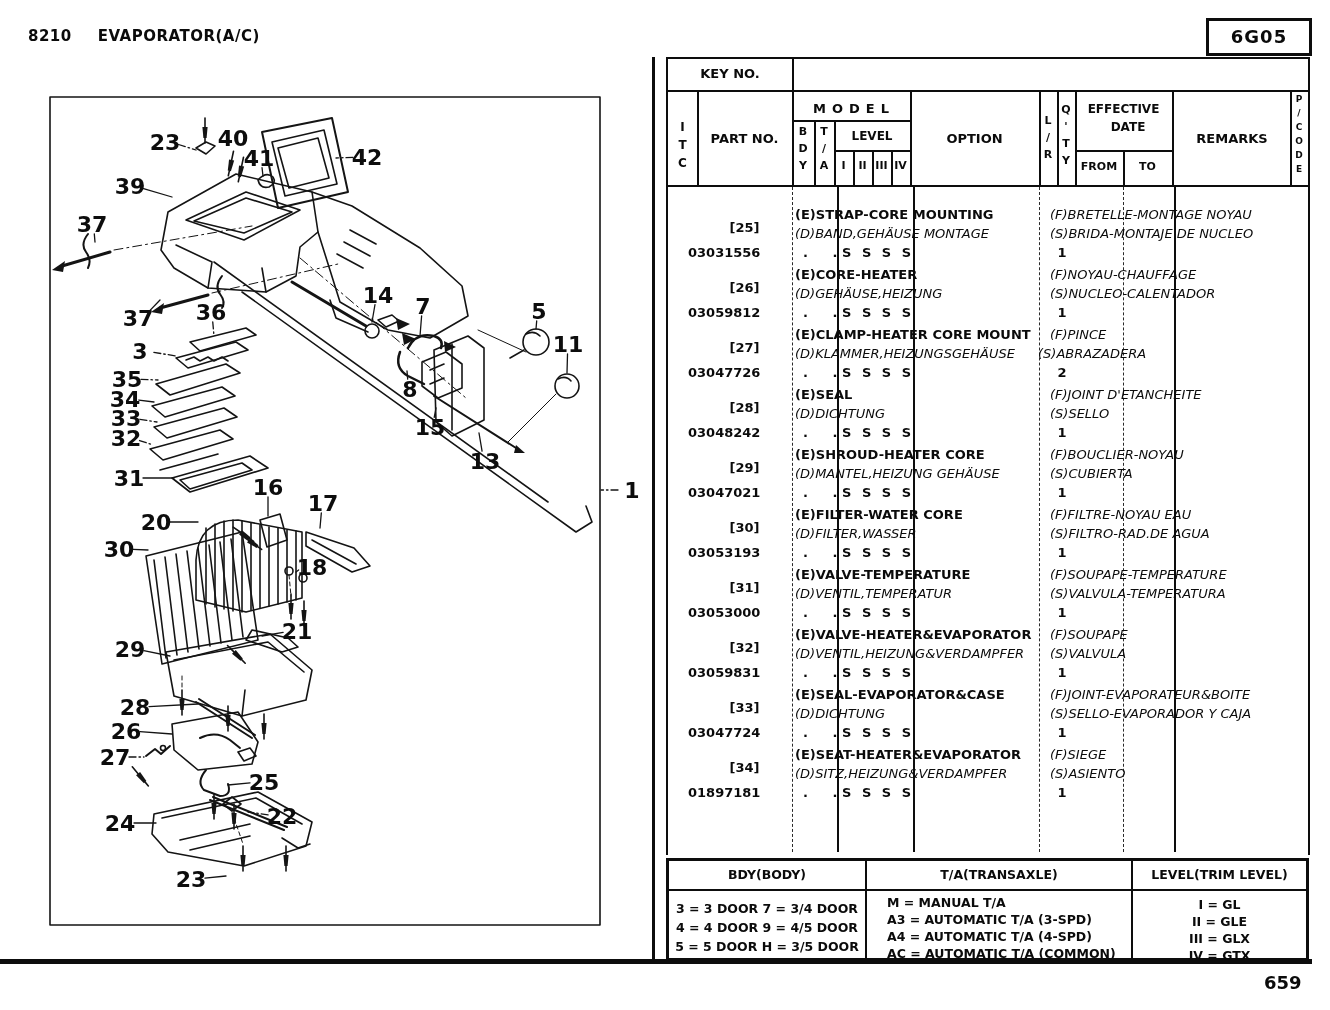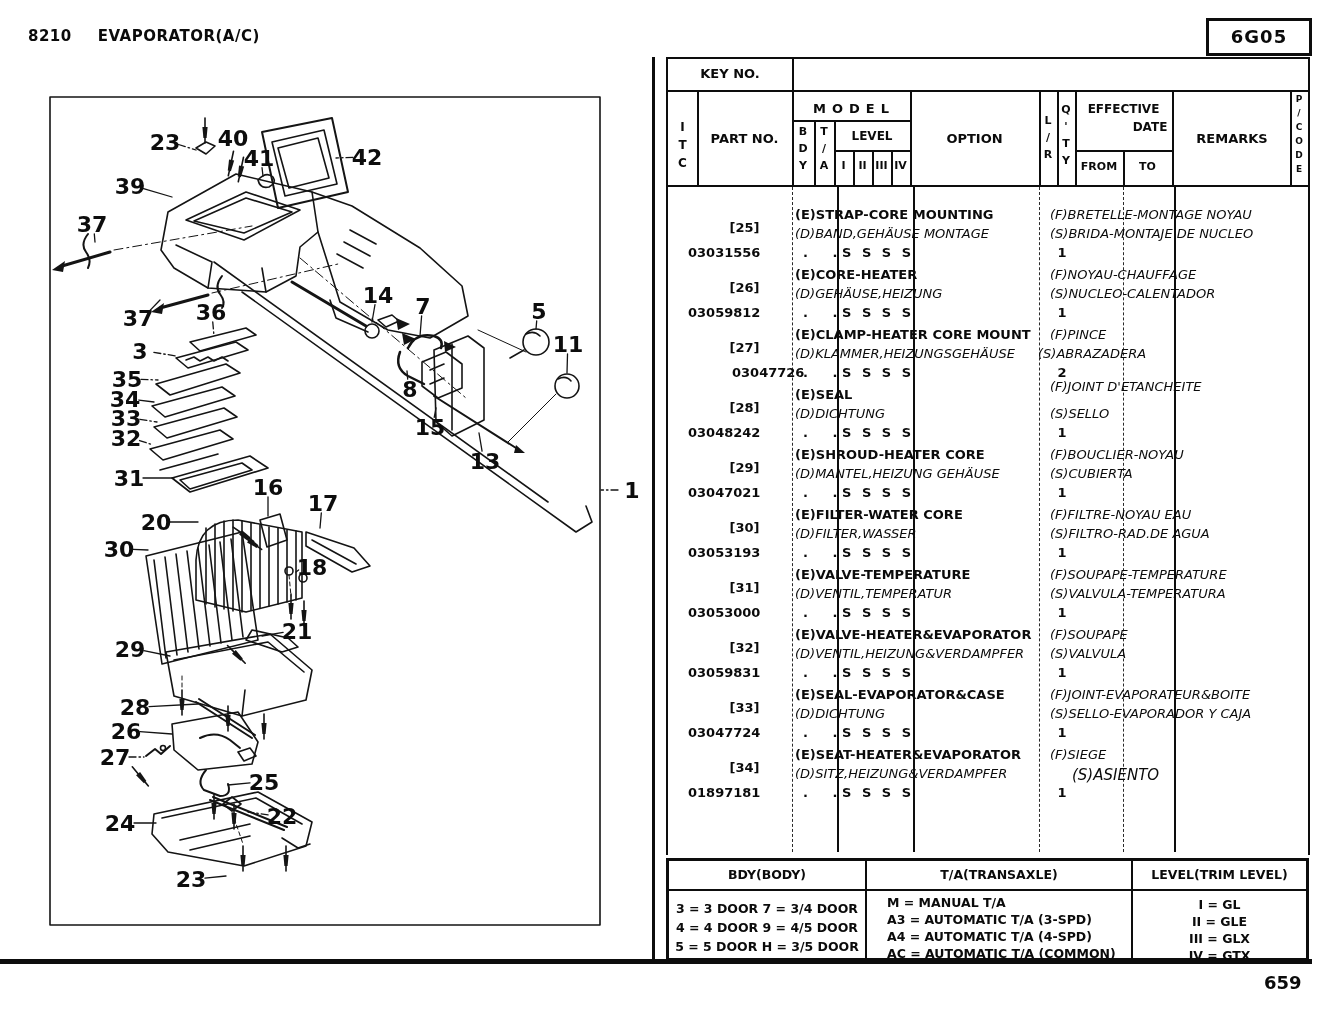--- a/index.html
+++ b/index.html
@@ -319,21 +319,21 @@
       <div>/</div>
       <div>R</div>
     </div>
   <div class="stack" style="left:389px;top:45px;width:18px;font-size:11px">
       <div>Q</div>
       <div>'</div>
       <div>T</div>
       <div>Y</div>
     </div>
   <div class="cell b ctr" style="left:407px;top:43px;width:97px;font-size:12px">EFFECTIVE</div>
-  <div class="cell b ctr" style="left:425px;top:61px;width:114px;font-size:12px">DATE</div>
+  <div class="cell b ctr" style="left:403px;top:61px;width:114px;font-size:12px">DATE</div>
   <div class="cell b ctr" style="left:407px;top:101px;width:48px;font-size:11px">FROM</div>
   <div class="cell b ctr" style="left:455px;top:101px;width:49px;font-size:11px">TO</div>
   <div class="cell b ctr" style="left:506px;top:72px;width:116px">REMARKS</div>
   <div class="stack" style="left:622px;top:36px;width:18px;font-size:9px;line-height:.9">
       <div>P</div>
       <div>/</div>
       <div>C</div>
       <div>O</div>
       <div>D</div>
       <div>E</div>
@@ -352,35 +352,35 @@
       <div class="cell b" style="left: 29px; top: 221px; width: 95px; text-align: center;">[26]</div>
       <div class="cell b" style="left: 20px; top: 246px;">03059812</div>
       <div class="cell b" style="left: 127px; top: 208px; font-size: 13px;">(E)CORE-HEATER</div>
       <div class="cell it" style="left: 127px; top: 227px; font-size: 13px;">(D)GEHÄUSE,HEIZUNG</div>
       <div class="cell b" style="left: 135px; top: 246px; letter-spacing: 10px;">. .</div>
       <div class="cell b" style="left: 174px; top: 246px; letter-spacing: 3px;">S S S S</div>
       <div class="cell it" style="left: 382px; top: 208px; font-size: 13px;">(F)NOYAU-CHAUFFAGE</div>
       <div class="cell it" style="left: 382px; top: 227px; font-size: 13px;">(S)NUCLEO-CALENTADOR</div>
       <div class="cell b" style="left: 384px; top: 246px; width: 20px; text-align: center;">1</div>
       <div class="cell b" style="left: 29px; top: 281px; width: 95px; text-align: center;">[27]</div>
-      <div class="cell b" style="left: 20px; top: 306px; margin-left: 44px;">03047726</div>
+      <div class="cell b" style="left: 20px; top: 306px;">03047726</div>
       <div class="cell b" style="left: 127px; top: 268px; font-size: 13px; text-align: right;">(E)CLAMP-HEATER CORE MOUNT</div>
       <div class="cell it" style="left: 127px; top: 287px; font-size: 13px;">(D)KLAMMER,HEIZUNGSGEHÄUSE</div>
       <div class="cell b" style="left: 135px; top: 306px; letter-spacing: 10px;">. .</div>
       <div class="cell b" style="left: 174px; top: 306px; letter-spacing: 3px;">S S S S</div>
       <div class="cell it" style="left: 382px; top: 268px; font-size: 13px;">(F)PINCE</div>
       <div class="cell it" style="left: 370px; top: 287px; font-size: 13px;">(S)ABRAZADERA</div>
       <div class="cell b" style="left: 384px; top: 306px; width: 20px; text-align: center;">2</div>
       <div class="cell b" style="left: 29px; top: 341px; width: 95px; text-align: center;">[28]</div>
       <div class="cell b" style="left: 20px; top: 366px;">03048242</div>
       <div class="cell b" style="left: 127px; top: 328px; font-size: 13px;">(E)SEAL</div>
       <div class="cell it" style="left: 127px; top: 347px; font-size: 13px;">(D)DICHTUNG</div>
       <div class="cell b" style="left: 135px; top: 366px; letter-spacing: 10px;">. .</div>
       <div class="cell b" style="left: 174px; top: 366px; letter-spacing: 3px;">S S S S</div>
-      <div class="cell it" style="left: 382px; top: 320px; font-size: 13px; text-align: right;">(F)JOINT D'ETANCHEITE</div>
+      <div class="cell it" style="left: 382px; top: 328px; font-size: 13px; text-align: right;">(F)JOINT D'ETANCHEITE</div>
       <div class="cell it" style="left: 382px; top: 347px; font-size: 13px;">(S)SELLO</div>
       <div class="cell b" style="left: 384px; top: 366px; width: 20px; text-align: center;">1</div>
       <div class="cell b" style="left: 29px; top: 401px; width: 95px; text-align: center;">[29]</div>
       <div class="cell b" style="left: 20px; top: 426px;">03047021</div>
       <div class="cell b" style="left: 127px; top: 388px; font-size: 13px;">(E)SHROUD-HEATER CORE</div>
       <div class="cell it" style="left: 127px; top: 407px; font-size: 13px;">(D)MANTEL,HEIZUNG GEHÄUSE</div>
       <div class="cell b" style="left: 135px; top: 426px; letter-spacing: 10px;">. .</div>
       <div class="cell b" style="left: 174px; top: 426px; letter-spacing: 3px;">S S S S</div>
       <div class="cell it" style="left: 382px; top: 388px; font-size: 13px;">(F)BOUCLIER-NOYAU</div>
       <div class="cell it" style="left: 382px; top: 407px; font-size: 13px;">(S)CUBIERTA</div>
@@ -421,21 +421,21 @@
       <div class="cell it" style="left: 382px; top: 628px; font-size: 13px;">(F)JOINT-EVAPORATEUR&amp;BOITE</div>
       <div class="cell it" style="left: 382px; top: 647px; font-size: 13px;">(S)SELLO-EVAPORADOR Y CAJA</div>
       <div class="cell b" style="left: 384px; top: 666px; width: 20px; text-align: center;">1</div>
       <div class="cell b" style="left: 29px; top: 701px; width: 95px; text-align: center;">[34]</div>
       <div class="cell b" style="left: 20px; top: 726px;">01897181</div>
       <div class="cell b" style="left: 127px; top: 688px; font-size: 13px;">(E)SEAT-HEATER&amp;EVAPORATOR</div>
       <div class="cell it" style="left: 127px; top: 707px; font-size: 13px;">(D)SITZ,HEIZUNG&amp;VERDAMPFER</div>
       <div class="cell b" style="left: 135px; top: 726px; letter-spacing: 10px;">. .</div>
       <div class="cell b" style="left: 174px; top: 726px; letter-spacing: 3px;">S S S S</div>
       <div class="cell it" style="left: 382px; top: 688px; font-size: 13px;">(F)SIEGE</div>
-      <div class="cell it" style="left: 404px; top: 707px; font-size: 15px;">(S)ASIENTO</div>
+      <div class="cell it" style="left: 382px; top: 707px; font-size: 13px;">(S)ASIENTO</div>
       <div class="cell b" style="left: 384px; top: 726px; width: 20px; text-align: center;">1</div>
     </div>
 </div>
 
 <div id="legend-table" style="left:666px;top:858px;width:637px;height:97px;border:3px solid #0d0d0d">
   <div class="ln" style="left:0;top:28px;width:637px;height:2px"></div>
   <div class="ln" style="left:196px;top:0;width:2px;height:97px"></div>
   <div class="ln" style="left:462px;top:0;width:2px;height:97px"></div>
   <div>
       <div class="cell b" style="left: 0px; top: 6px; width: 196px; text-align: center; font-size: 12.5px;">BDY(BODY)</div>

